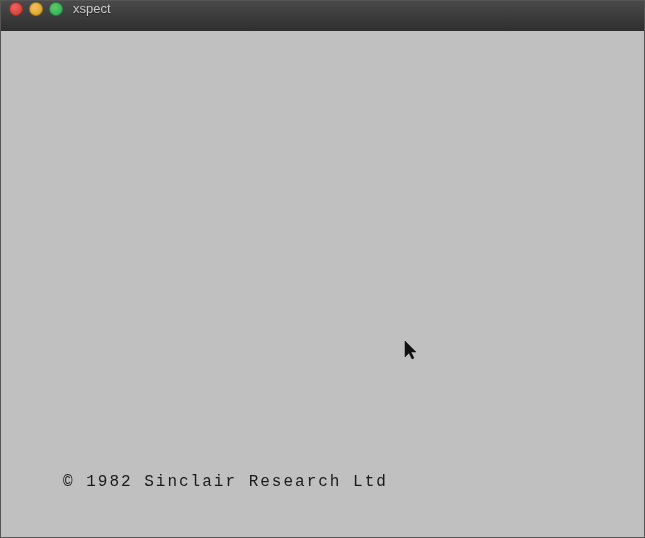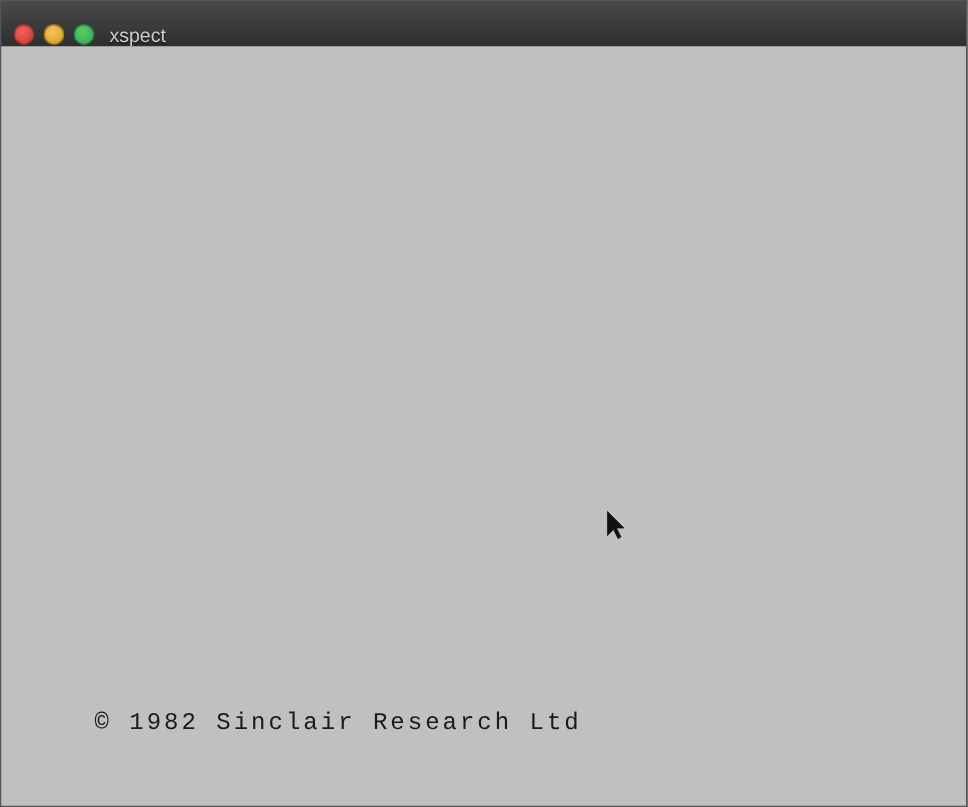--- a/index.html
+++ b/index.html
@@ -22,21 +22,21 @@
       display: flex;
       flex-direction: column;
       border: 1px solid #555;
     }
 
     .titlebar {
       width: 100%;
       height: 28px;
       background: linear-gradient(to bottom, #4a4a4a, #2e2e2e);
       display: flex;
-      align-items: flex-start;
+      align-items: flex-end;
       padding: 15px 8px;
       gap: 6px;
       flex-shrink: 0;
     }
 
     .window-button {
       width: 14px;
       height: 14px;
       border-radius: 50%;
       border: 1px solid rgba(0,0,0,0.3);
@@ -73,20 +73,21 @@
       display: flex;
       align-items: flex-end;
       padding: 0;
     }
 
     .spectrum-display {
       width: 100%;
       height: 100%;
       background: #c0c0c0;
       position: relative;
+      border-radius: 12px;
     }
 
     .copyright-text {
       position: absolute;
       bottom: 46px;
       left: 62px;
       font-family: 'Courier New', Courier, monospace;
       font-size: 16px;
       color: #1a1a1a;
       letter-spacing: 2px;

